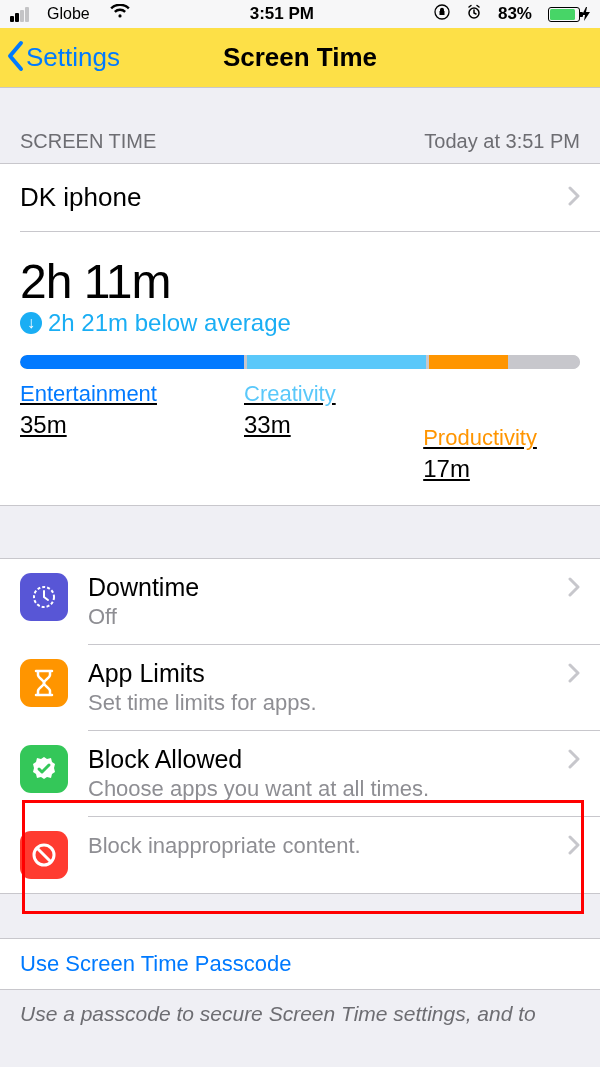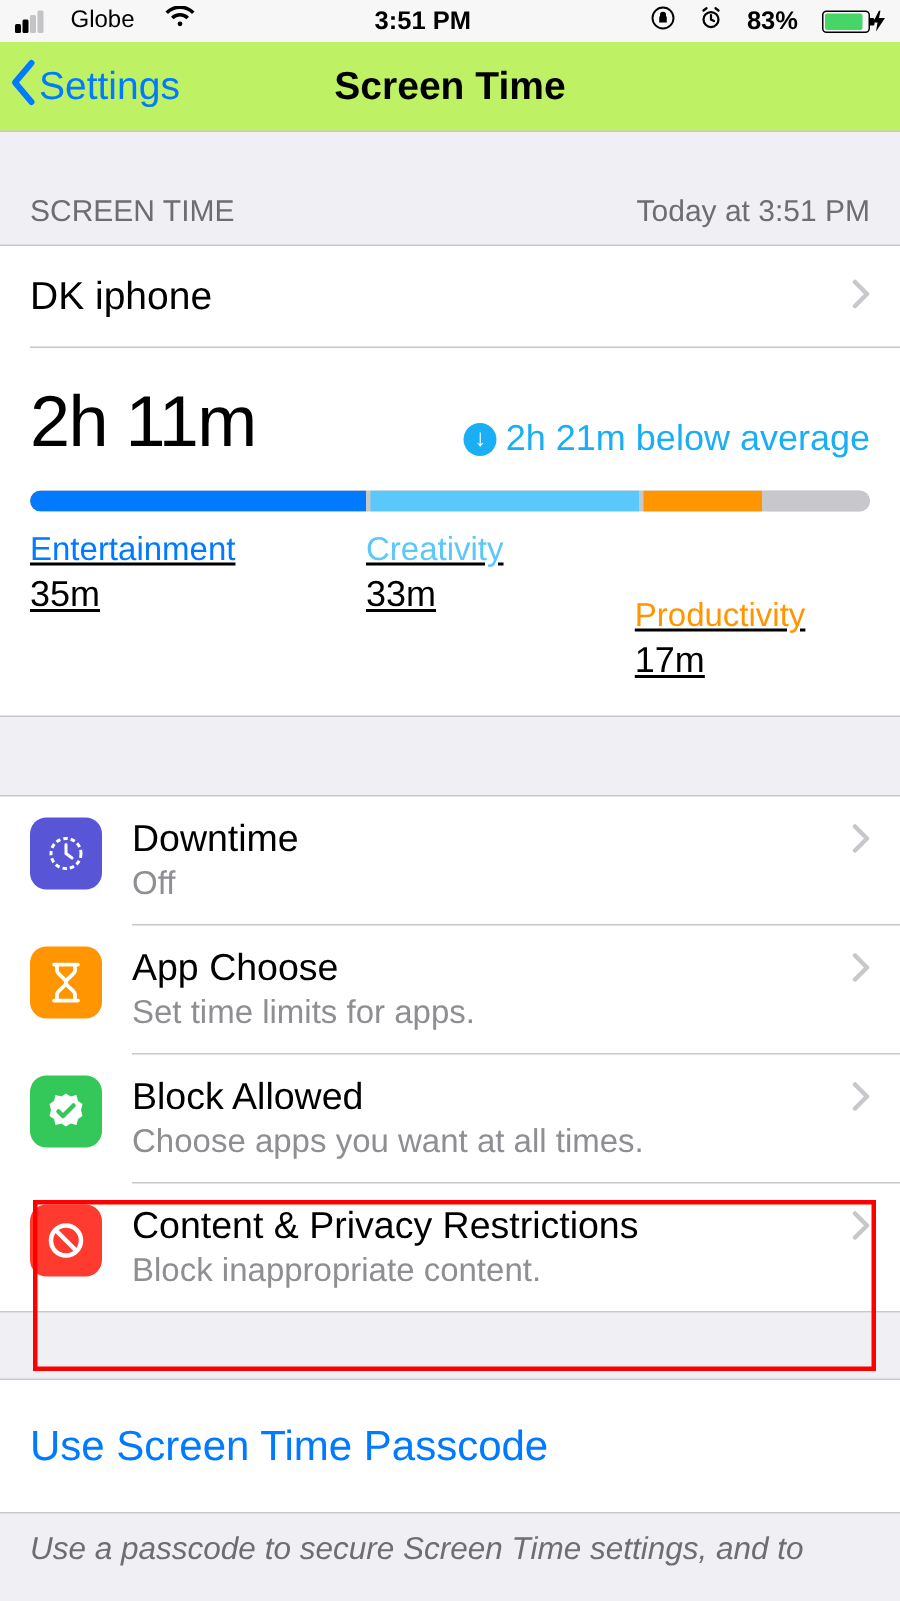--- a/index.html
+++ b/index.html
@@ -35,21 +35,21 @@
   .battery-wrap { display: flex; align-items: center; gap: 2px; }
   .battery { width: 32px; height: 15px; border:1.5px solid #000; border-radius:3px; position:relative; }
   .battery::after { content:""; position:absolute; right:-4px; top:4px; width:2.5px; height:5px; background:#000; border-radius:0 1px 1px 0;}
   .battery-fill { position:absolute; left:1px; top:1px; bottom:1px; width:82%; background:#47d567; border-radius:1.5px;}
   .nav-bar {
     height: 60px;
     display:flex;
     align-items:center;
     justify-content:center;
     position:relative;
-    background:#bef264;
+    background:#fde047;
     border-bottom:1px solid #c8c7cc;
   }
   .nav-back {
     position:absolute; left:6px; top:0; bottom:0;
     display:flex; align-items:center;
     color:#007aff; font-size:26px;
   }
   .nav-back-chevron { font-size:40px; font-weight:300; line-height:1; margin-right:2px; }
   .nav-title { font-size:26px; font-weight:600; }
   .section-header {
@@ -61,20 +61,21 @@
   .device-row {
     display:flex; align-items:center; justify-content:space-between;
     padding: 18px 20px;
     font-size:26px;
   }
   .chevron { color:#c7c7cc; font-size:26px; }
   .sep { height:1px; background:#c8c7cc; margin-left:20px; }
   .usage-row {
     display:flex; align-items:baseline; justify-content:space-between;
     padding: 22px 20px 12px 20px;
+    flex-direction: column;
   }
   .usage-time { font-size:48px; font-weight:400; letter-spacing:-1px; }
   .usage-compare { color:#1aaef4; font-size:24px; display:flex; align-items:center; gap:6px; }
   .down-badge {
     width:22px; height:22px; background:#1aaef4; border-radius:50%;
     display:inline-flex; align-items:center; justify-content:center;
     color:#fff; font-size:16px; font-weight:700;
   }
   .bar-track {
     height:14px; margin:6px 20px 12px 20px; border-radius:7px;
@@ -117,22 +118,22 @@
     position:absolute;
     left:22px; right:16px;
     border:3px solid #ff0000;
     pointer-events:none;
     height:114px;
     top:800px;
   }
   .passcode-group { margin-top:44px; }
   .passcode-row {
     background:#fff; border-top:1px solid #c8c7cc; border-bottom:1px solid #c8c7cc;
-    padding:28px 20px;
-    color:#007aff; font-size:28px;
+    padding:12px 20px;
+    color:#007aff; font-size:22px;
   }
   .footer-text {
     padding:12px 20px;
     font-size:21px; color:#6d6d72;font-style:italic;
   }
   .spacer { height:52px; }
 </style>
 </head>
 <body>
 
@@ -252,21 +253,21 @@
         </svg></span>
   </div>
   <div class="feature-sep"></div>
   <div class="feature-row">
     <div class="feature-icon icon-limits">
       <svg width="26" height="30" viewBox="0 0 26 30">
           <path d="M5 3h16M5 27h16M7 3v4c0 3 6 5 6 8s-6 5-6 8v4M19 3v4c0 3-6 5-6 8s6 5 6 8v4" stroke="#fff" stroke-width="2.5" fill="none" stroke-linecap="round"></path>
         </svg>
     </div>
     <div class="feature-text">
-      <div class="feature-title">App Choose</div>
+      <div class="feature-title">App Limits</div>
       <div class="feature-sub">Set time limits for apps.</div>
     </div>
     <span class="chevron"><svg width="12" height="20" viewBox="0 0 12 20">
           <path d="M2 2l8 8-8 8" stroke="#c7c7cc" stroke-width="3" fill="none" stroke-linecap="round" stroke-linejoin="round"></path>
         </svg></span>
   </div>
   <div class="feature-sep"></div>
   <div class="feature-row">
     <div class="feature-icon icon-allowed">
       <svg width="30" height="30" viewBox="0 0 30 30">
@@ -284,21 +285,20 @@
   </div>
   <div class="feature-sep"></div>
   <div class="feature-row">
     <div class="feature-icon icon-content">
       <svg width="30" height="30" viewBox="0 0 30 30">
           <circle cx="15" cy="15" r="10" stroke="#fff" stroke-width="3" fill="none"></circle>
           <path d="M8 8l14 14" stroke="#fff" stroke-width="3"></path>
         </svg>
     </div>
     <div class="feature-text">
-      <div class="feature-title">Content &amp; Privacy Restrictions</div>
       <div class="feature-sub">Block inappropriate content.</div>
     </div>
     <span class="chevron"><svg width="12" height="20" viewBox="0 0 12 20">
           <path d="M2 2l8 8-8 8" stroke="#c7c7cc" stroke-width="3" fill="none" stroke-linecap="round" stroke-linejoin="round"></path>
         </svg></span>
   </div>
 </div>
 
 <div class="highlight-box"></div>
 

